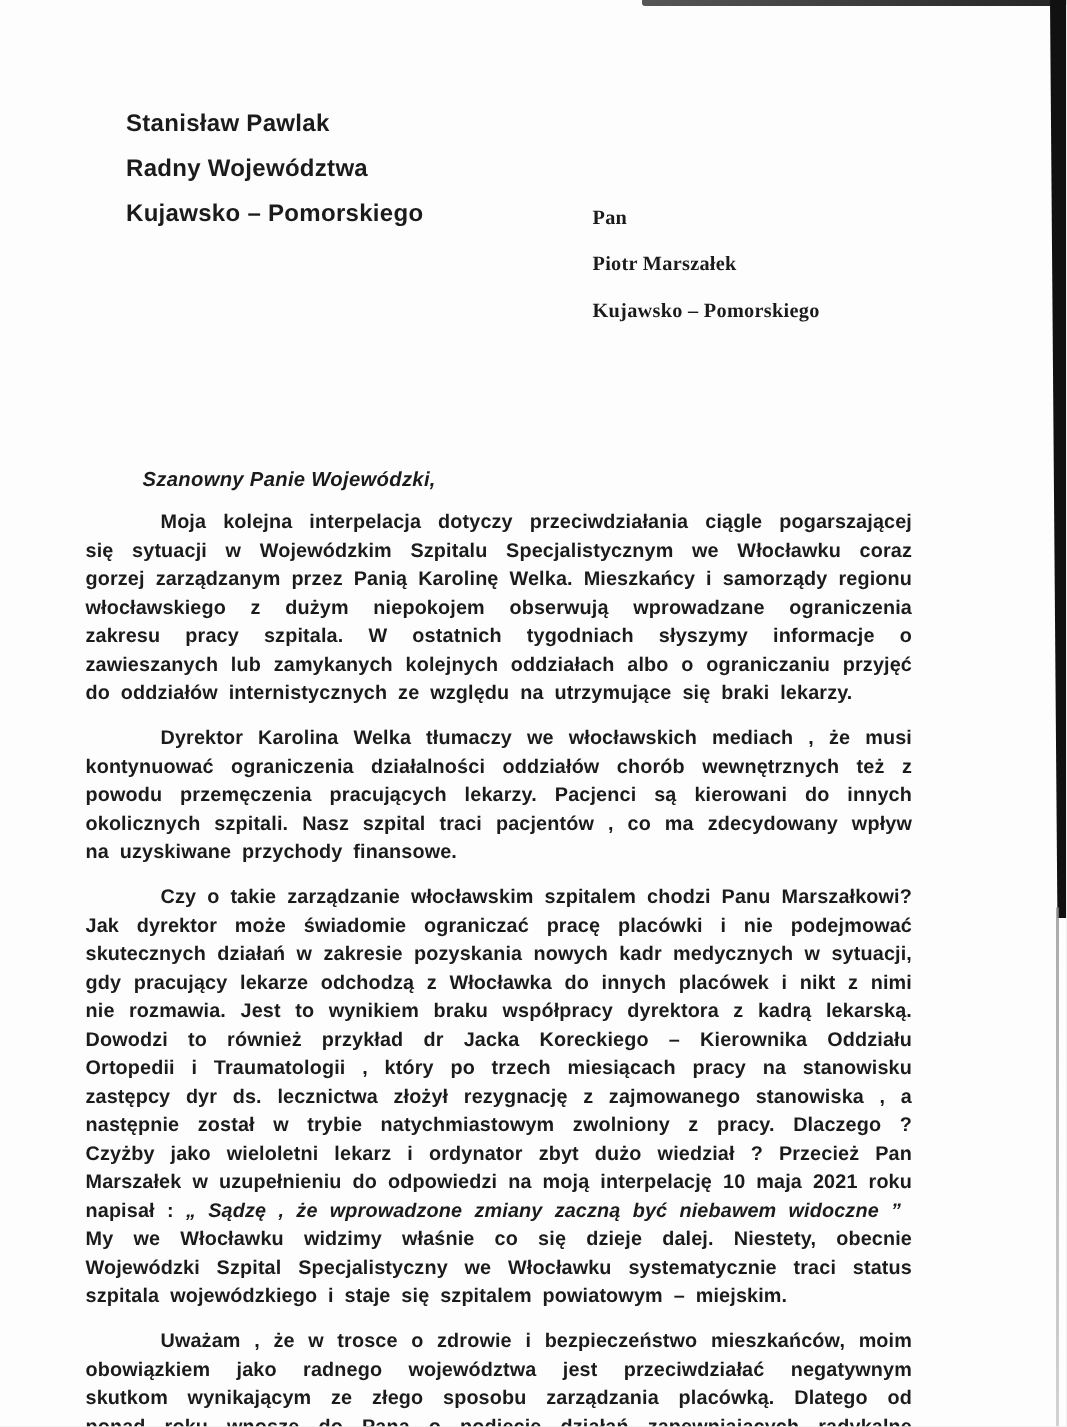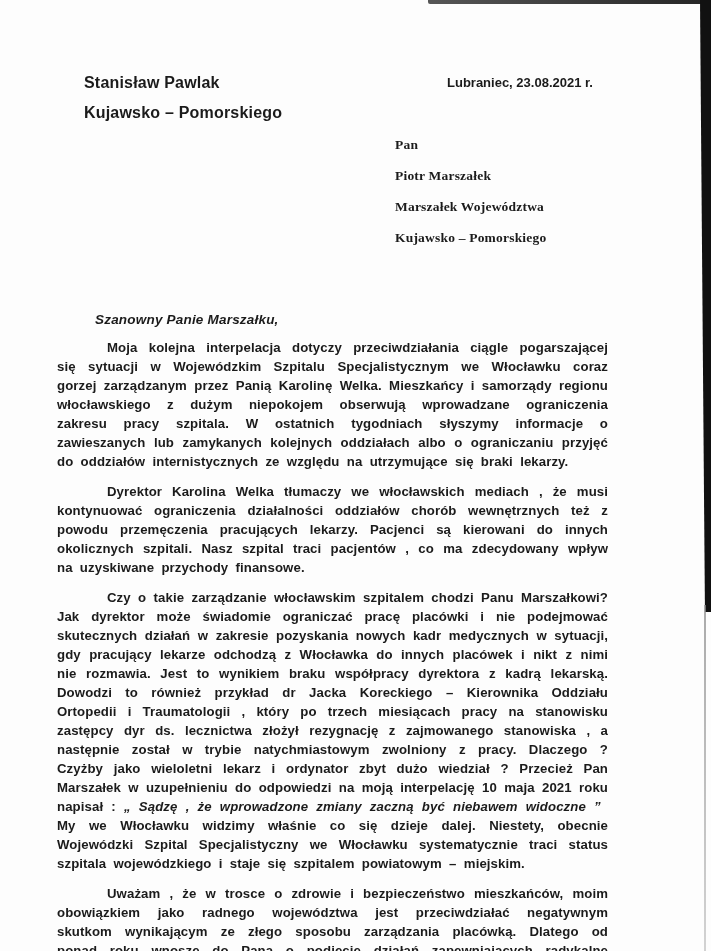--- a/index.html
+++ b/index.html
@@ -108,33 +108,32 @@
 <body>
 
 <div class="page">
 
   <div class="artifact-top-edge"></div>
   <div class="artifact-right-strip"></div>
   <div class="artifact-right-line"></div>
 
   <div class="sender">
     <div>Stanisław Pawlak</div>
+    <div>Radny Województwa</div>
     <div>Kujawsko – Pomorskiego</div>
   </div>
 
-  <div class="dateline">Lubraniec, 23.08.2021 r.</div>
 
   <div class="recipient">
     <div>Pan</div>
     <div>Piotr Marszałek</div>
-    <div>Marszałek Województwa</div>
     <div>Kujawsko – Pomorskiego</div>
   </div>
 
-  <div class="salutation">Szanowny Panie Marszałku,</div>
+  <div class="salutation">Szanowny Panie Wojewódzki,</div>
 
   <div class="body-block">
     <p>Moja kolejna interpelacja dotyczy przeciwdziałania ciągle pogarszającej się sytuacji w Wojewódzkim Szpitalu Specjalistycznym we Włocławku coraz gorzej zarządzanym przez Panią Karolinę Welka. Mieszkańcy i samorządy regionu włocławskiego z dużym niepokojem obserwują wprowadzane ograniczenia zakresu pracy szpitala. W ostatnich tygodniach słyszymy informacje o zawieszanych lub zamykanych kolejnych oddziałach albo o ograniczaniu przyjęć do oddziałów internistycznych ze względu na utrzymujące się braki lekarzy.</p>
     <p>Dyrektor Karolina Welka tłumaczy we włocławskich mediach , że musi kontynuować ograniczenia działalności oddziałów chorób wewnętrznych też z powodu przemęczenia pracujących lekarzy. Pacjenci są kierowani do innych okolicznych szpitali. Nasz szpital traci pacjentów , co ma zdecydowany wpływ na uzyskiwane przychody finansowe.</p>
     <p><span>Czy o takie zarządzanie włocławskim szpitalem chodzi Panu Marszałkowi? Jak dyrektor może świadomie ograniczać pracę placówki i nie podejmować skutecznych działań w zakresie pozyskania nowych kadr medycznych w sytuacji, gdy pracujący lekarze odchodzą z Włocławka do innych placówek i nikt z nimi nie rozmawia. Jest to wynikiem braku współpracy dyrektora z kadrą lekarską. Dowodzi to również przykład dr Jacka Koreckiego – Kierownika Oddziału Ortopedii i Traumatologii , który po trzech miesiącach pracy na stanowisku zastępcy dyr ds. lecznictwa złożył rezygnację z zajmowanego stanowiska , a następnie został w trybie natychmiastowym zwolniony z pracy. Dlaczego ? Czyżby jako wieloletni lekarz i ordynator zbyt dużo wiedział ? Przecież Pan Marszałek w uzupełnieniu do odpowiedzi na moją interpelację 10 maja 2021 roku napisał :</span> <span class="quote">„ Sądzę , że wprowadzone zmiany zaczną być niebawem widoczne ”</span>&nbsp; <span>My we Włocławku widzimy właśnie co się dzieje dalej. Niestety, obecnie Wojewódzki Szpital Specjalistyczny we Włocławku systematycznie traci status szpitala wojewódzkiego i staje się szpitalem powiatowym – miejskim.</span></p>
     <p>Uważam , że w trosce o zdrowie i bezpieczeństwo mieszkańców, moim obowiązkiem jako radnego województwa jest przeciwdziałać negatywnym skutkom wynikającym ze złego sposobu zarządzania placówką. Dlatego od ponad roku wnoszę do Pana o podjęcie działań zapewniających radykalne zmiany.</p>
   </div>
 
 </div>
 

